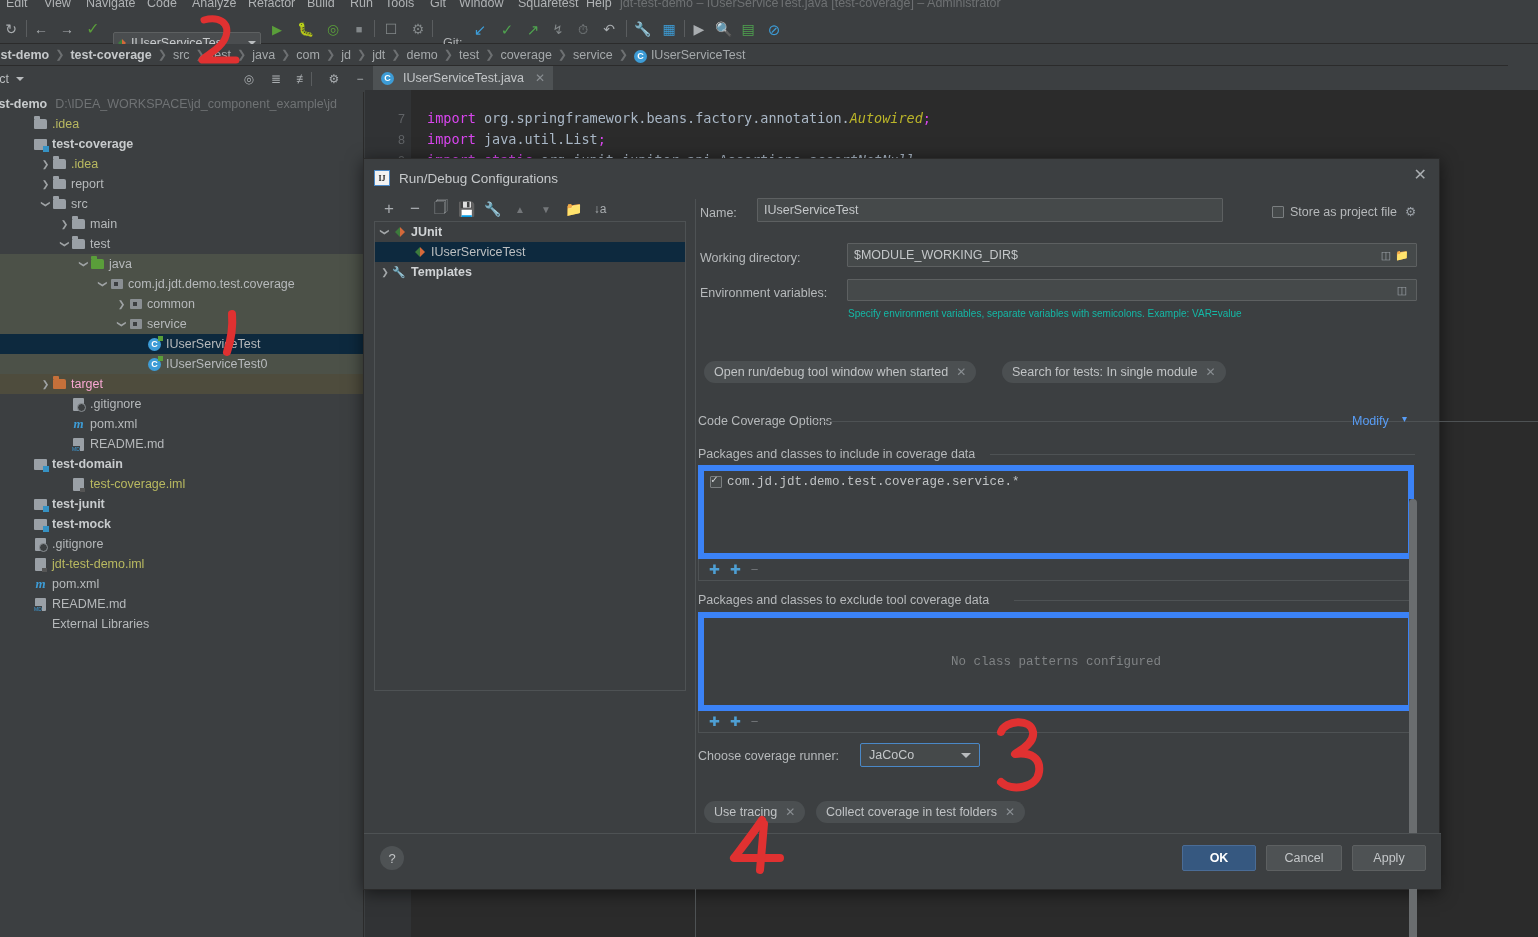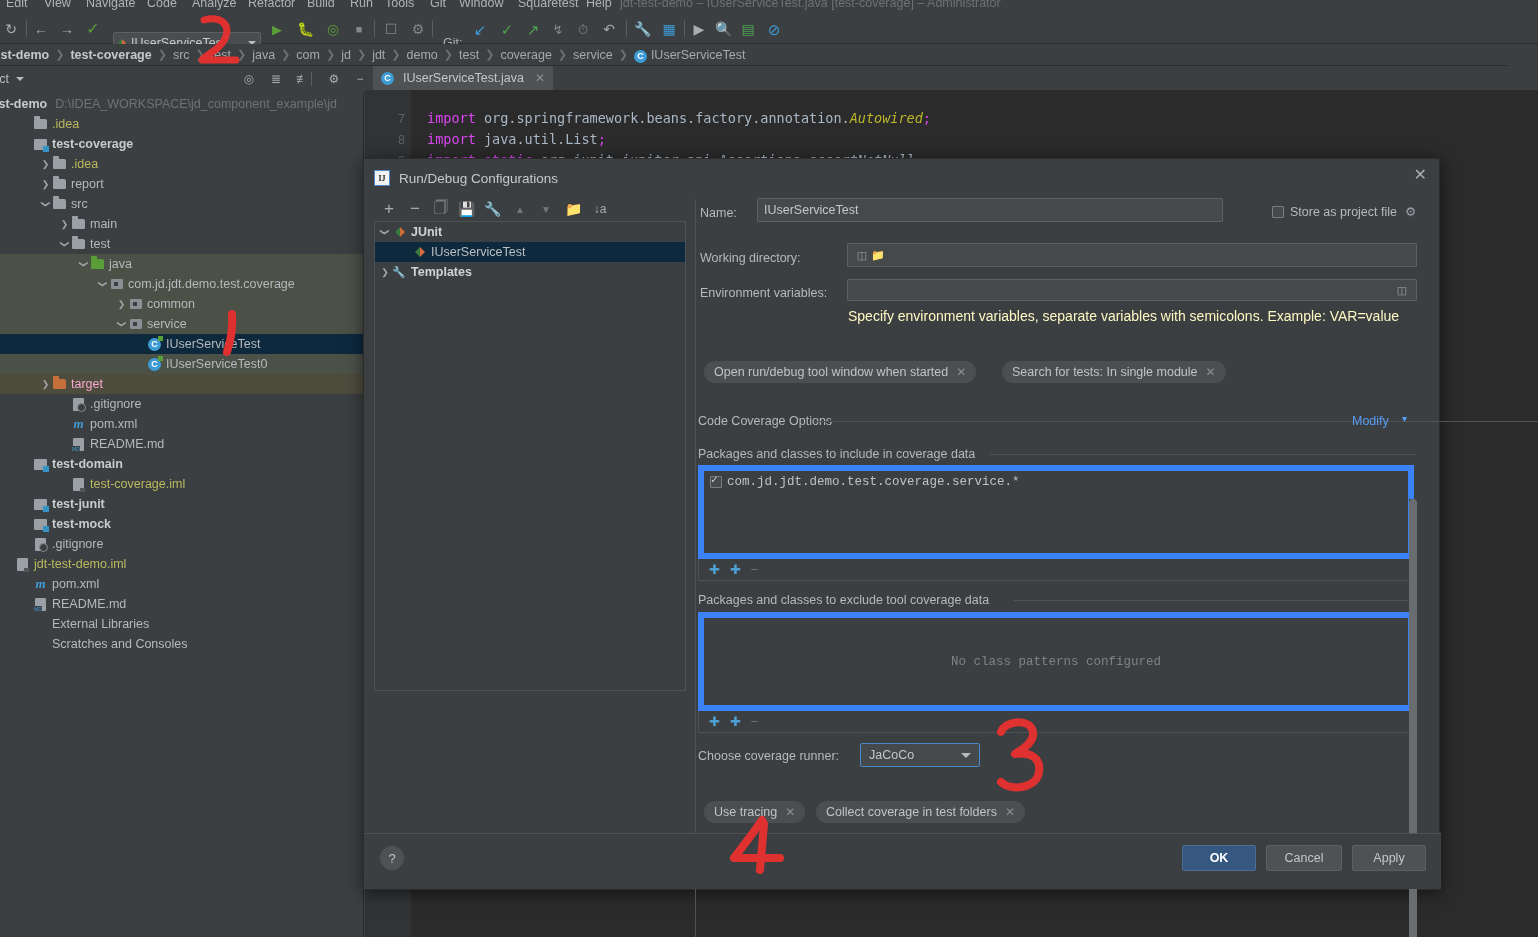--- a/index.html
+++ b/index.html
@@ -163,21 +163,21 @@
   .dlg-vsep { position: absolute; top: 40px; left: 331px; width: 1px; height: 800px; background: #4e5254; }
 
   
   .flabel { position: absolute; font-size: 12.5px; color: #b6b9bb; white-space: nowrap; }
   .finput {
     position: absolute; background: #45494a; border: 1px solid #5d6061; border-radius: 1px;
     display: flex; align-items: center; padding: 0 6px; font-size: 12.5px; color: #c4c7c9;
   }
   .finput .txt { flex: 1; white-space: nowrap; overflow: hidden; }
   .fbtn-ic { width: 16px; display: flex; align-items: center; justify-content: center; color: #9aa0a6; font-size: 11px; }
-  .hint { position: absolute; font-size: 14px; color: #fef9c3; white-space: nowrap; }
+  .hint { position: absolute; font-size: 10px; color: #14b8a6; white-space: nowrap; }
   .cbx-row { position: absolute; display: flex; align-items: center; gap: 6px; font-size: 12.5px; color: #b6b9bb; white-space: nowrap; }
   .cbx { width: 12px; height: 12px; border: 1px solid #7a7e80; background: #45494a; border-radius: 1px; }
   .cbx.on { background: #45494a; position: relative; }
   .cbx.on::after { content:"✓"; position:absolute; left: 0px; top: -4px; font-size: 11px; color: #d6d9db; }
 
   .chip {
     position: absolute; height: 22px; background: #4b4f51; border-radius: 11px;
     display: flex; align-items: center; padding: 0 10px; gap: 8px;
     font-size: 12.5px; color: #c0c3c5; white-space: nowrap;
   }
@@ -521,21 +521,21 @@
           </span>
           <span class="tlbl b">test-mock</span>
         </div>
         <div class="trow" style="padding-left: 21px;">
           <span class="chev none"></span>
           <span class="ic">
             <span class="fileico git"></span>
           </span>
           <span class="tlbl plain">.gitignore</span>
         </div>
-        <div class="trow" style="padding-left: 3px;">
+        <div class="trow" style="padding-left: 21px;">
           <span class="chev none"></span>
           <span class="ic">
             <span class="fileico iml"></span>
           </span>
           <span class="tlbl yel">jdt-test-demo.iml</span>
         </div>
         <div class="trow" style="padding-left: 21px;">
           <span class="chev none"></span>
           <span class="ic">
             <span class="mico">m</span>
@@ -546,25 +546,20 @@
           <span class="chev none"></span>
           <span class="ic">
             <span class="fileico md"></span>
           </span>
           <span class="tlbl plain">README.md</span>
         </div>
         <div class="trow" style="padding-left: 21px;">
           <span class="chev none"></span>
           <span class="ic"></span>
           <span class="tlbl plain">External Libraries</span>
-        </div>
-        <div class="trow" style="padding-left: 21px;">
-          <span class="chev none"></span>
-          <span class="ic"></span>
-          <span class="tlbl plain">Scratches and Consoles</span>
         </div>
       </div>
   </div>
 
   <div class="dialog">
     <div class="dlg-title">
       <span class="ij-logo">IJ</span>
       <span class="t">Run/Debug Configurations</span>
     </div>
     <div class="dlg-close">✕</div>
@@ -613,20 +608,21 @@
       <span class="txt">IUserServiceTest</span>
     </div>
     <div class="cbx-row" style="left:908px; top:45px">
       <span class="cbx"></span>
       <span>Store as project file</span>
       <span style="color:#9aa0a6; margin-left:2px">⚙</span>
     </div>
 
     <span class="flabel" style="left:336px; top:92px">Working directory:</span>
     <div class="finput" style="left:483px; top:84px; width:570px; height:24px">
+      <span class="txt">$MODULE_WORKING_DIR$</span>
       <span class="fbtn-ic">◫</span>
       <span class="fbtn-ic">📁</span>
     </div>
 
     <span class="flabel" style="left:336px; top:127px">Environment variables:</span>
     <div class="finput" style="left:483px; top:120px; width:570px; height:22px">
       <span class="txt"></span>
       <span class="fbtn-ic">◫</span>
     </div>
     <span class="hint" style="left:484px; top:149px">Specify environment variables, separate variables with semicolons. Example: VAR=value</span>

